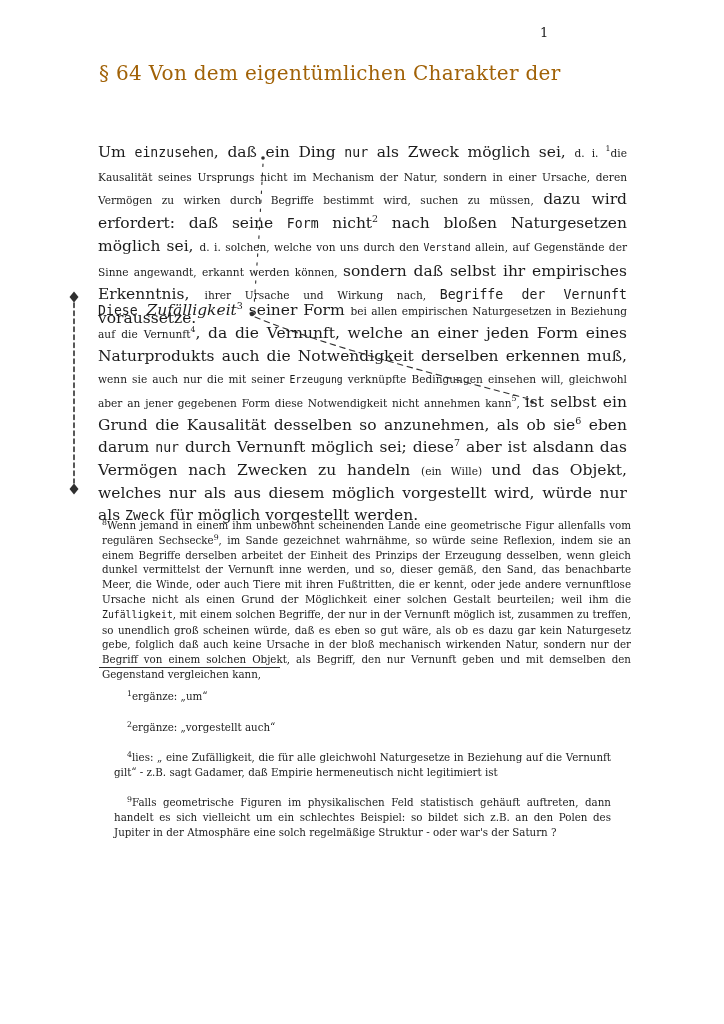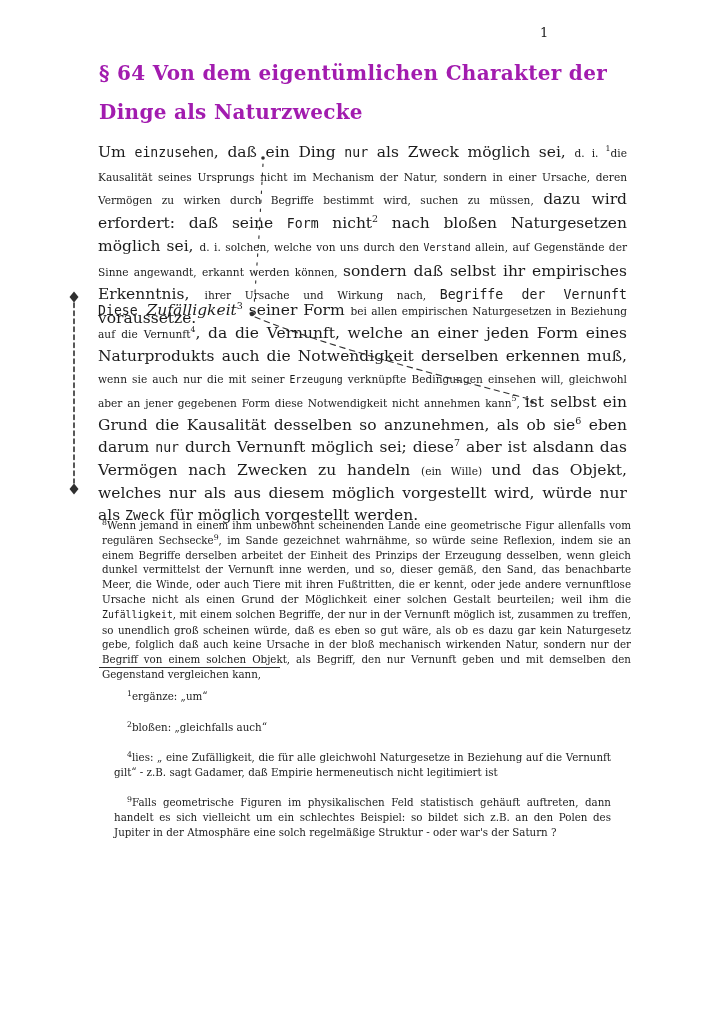--- a/index.html
+++ b/index.html
@@ -11,22 +11,22 @@
     color:#1b1b1b;
     font-family:"DejaVu Serif", serif;
     overflow:hidden;
   }
   .pagenum {
     position:absolute; left:540px; top:25px;
     font-size:13px;
   }
   .title {
     position:absolute; left:99px; top:54px; width:560px;
-    margin:0; font-weight:bold; font-size:20px; line-height:39px;
-    letter-spacing:0.3px; color:#a21caf;
+    margin:0; font-weight:normal; font-size:20px; line-height:39px;
+    letter-spacing:0.3px; color:#a16207;
   }
   .para {
     position:absolute; left:98px; width:529px; margin:0;
     text-align:justify;
   }
   .para1 { top:141px; line-height:22.5px; }
   .para2 { top:299px; line-height:22px; }
   .block8 {
     position:absolute; left:98px; top:514px; width:529px; margin:4px;
     text-align:justify; line-height:14.8px; font-size:10.3px;
@@ -59,34 +59,33 @@
 </style>
 </head>
 <body>
 
 <div class="page">
 
   <div class="pagenum">1</div>
 
   <h1 class="title">
     <div>§ 64 Von dem eigentümlichen Charakter der</div>
-    <div>Dinge als Naturzwecke</div>
   </h1>
 
   <p class="para para1"><span class="run-big">Um </span><span class="run-tt">einzusehen</span><span class="run-big">, daß ein Ding </span><span class="run-tt">nur</span><span class="run-big"> als Zweck möglich sei, </span><span class="run-small">d. i. </span><sup class="run-sup-small">1</sup><span class="run-small">die Kausalität seines Ursprungs nicht im Mechanism der Natur, sondern in einer Ursache, deren Vermögen zu wirken durch Begriffe bestimmt wird, suchen zu müssen, </span><span class="run-big">dazu wird erfordert: daß seine </span><span class="run-tt">Form</span><span class="run-big"> nicht</span><sup class="run-sup">2</sup><span class="run-big"> nach bloßen Naturgesetzen möglich sei, </span><span class="run-small">d. i. solchen, welche von uns durch den </span><span class="run-tt-small">Verstand</span><span class="run-small"> allein, auf Gegenstände der Sinne angewandt, erkannt werden können, </span><span class="run-big">sondern daß selbst ihr empirisches Erkenntnis, </span><span class="run-small">ihrer Ursache und Wirkung nach, </span><span class="run-tt">Begriffe der Vernunft</span><span class="run-big"> voraussetze.</span></p>
 
   <p class="para para2"><span class="run-tt">Diese </span><span class="run-it">Zufälligkeit</span><sup class="run-sup">3</sup><span class="run-big"> seiner Form </span><span class="run-small">bei allen empirischen Naturgesetzen in Beziehung auf die Vernunft</span><sup class="run-sup-small">4</sup><span class="run-big">, da die Vernunft, welche an einer jeden Form eines Naturprodukts auch die Notwendigkeit derselben erkennen muß, </span><span class="run-small">wenn sie auch nur die mit seiner </span><span class="run-tt-small">Erzeugung</span><span class="run-small"> verknüpfte Bedingungen einsehen will, gleichwohl aber an jener gegebenen Form diese Notwendigkeit nicht annehmen kann</span><sup class="run-sup-small">5</sup><span class="run-small">, </span><span class="run-big">ist selbst ein Grund die Kausalität desselben so anzunehmen, als ob sie</span><sup class="run-sup">6</sup><span class="run-big"> eben darum </span><span class="run-tt">nur</span><span class="run-big"> durch Vernunft möglich sei; diese</span><sup class="run-sup">7</sup><span class="run-big"> aber ist alsdann das Vermögen nach Zwecken zu handeln </span><span class="run-small">(ein Wille) </span><span class="run-big">und das Objekt, welches nur als aus diesem möglich vorgestellt wird, würde nur als </span><span class="run-tt">Zweck</span><span class="run-big"> für möglich vorgestellt werden.</span></p>
 
   <p class="block8"><sup class="run-sup-small">8</sup><span class="run-small">Wenn jemand in einem ihm unbewohnt scheinenden Lande eine geometrische Figur allenfalls vom regulären Sechsecke</span><sup class="run-sup-small">9</sup><span class="run-small">, im Sande gezeichnet wahrnähme, so würde seine Reflexion, indem sie an einem Begriffe derselben arbeitet der Einheit des Prinzips der Erzeugung desselben, wenn gleich dunkel vermittelst der Vernunft inne werden, und so, dieser gemäß, den Sand, das benachbarte Meer, die Winde, oder auch Tiere mit ihren Fußtritten, die er kennt, oder jede andere vernunftlose Ursache nicht als einen Grund der Möglichkeit einer solchen Gestalt beurteilen; weil ihm die </span><span class="run-tt-small">Zufälligkeit</span><span class="run-small">, mit einem solchen Begriffe, der nur in der Vernunft möglich ist, zusammen zu treffen, so unendlich groß scheinen würde, daß es eben so gut wäre, als ob es dazu gar kein Naturgesetz gebe, folglich daß auch keine Ursache in der bloß mechanisch wirkenden Natur, sondern nur der Begriff von einem solchen Objekt, als Begriff, den nur Vernunft geben und mit demselben den Gegenstand vergleichen kann,</span></p>
 
   <div class="fnrule"></div>
 
   <div class="footnotes">
     <p class="fn"><sup class="run-sup-small">1</sup><span class="run-small">ergänze: „um“</span></p>
-    <p class="fn"><sup class="run-sup-small">2</sup><span class="run-small">bloßen: „gleichfalls auch“</span></p>
+    <p class="fn"><sup class="run-sup-small">2</sup><span class="run-small">ergänze: „vorgestellt auch“</span></p>
     <p class="fn"><sup class="run-sup-small">4</sup><span class="run-small">lies: „ eine Zufälligkeit, die für alle gleichwohl Naturgesetze in Beziehung auf die Vernunft gilt“ - z.B. sagt Gadamer, daß Empirie hermeneutisch nicht legitimiert ist</span></p>
     <p class="fn"><sup class="run-sup-small">9</sup><span class="run-small">Falls geometrische Figuren im physikalischen Feld statistisch gehäuft auftreten, dann handelt es sich vielleicht um ein schlechtes Beispiel: so bildet sich z.B. an den Polen des Jupiter in der Atmosphäre eine solch regelmäßige Struktur - oder war's der Saturn ?</span></p>
   </div>
 
   <svg class="overlay" width="724" height="1024" viewBox="0 0 724 1024">
     <g stroke="#2f2f2f" fill="none" stroke-linecap="round">
       <polyline points="263,164 259,236 254,306" stroke-dasharray="2.5,6.5" stroke-width="1.1"></polyline>
       <path d="M255,317 C 330,348 450,378 529,399" stroke-dasharray="5.5,4.5" stroke-width="1.1"></path>
       <line x1="74" y1="303" x2="74" y2="483" stroke-dasharray="4.5,3.5" stroke-width="1.6"></line>
     </g>

